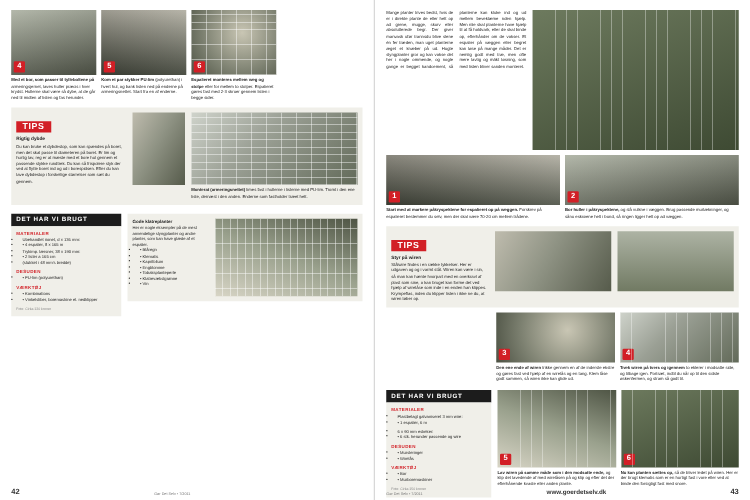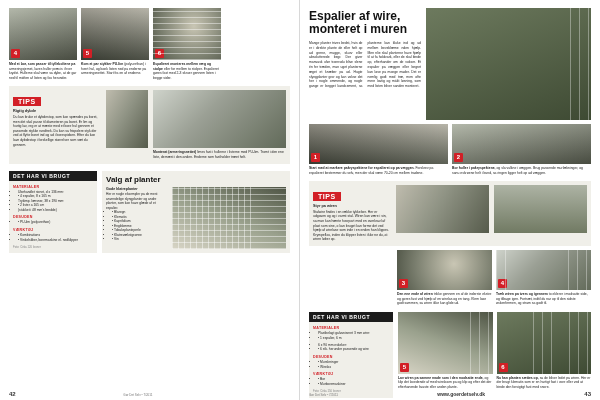--- a/index.html
+++ b/index.html
@@ -256,21 +256,20 @@
           <ul>
             <li>• Kombinations</li>
             <li>• Vinkelsliber, boremaskine el. nedklipper</li>
           </ul>
           <div class="small-credit">Foto: Cirka 120 kroner</div>
         </div>
       </div>
 
       <div style="flex:1">
         <div class="plantbox">
-          <div class="plant-title">Valg af planter</div>
           <div style="display:flex; gap:4px;">
             <div class="plant-txt" style="width:62px">
               <h5>Gode klatreplanter</h5>
               <div>Her er nogle eksempler på de mest anvendelige slyngplanter og andre planter, som kan have glæde af et espalier.</div>
               <ul>
                 <li>• Blåregn</li>
                 <li>• Klematis</li>
                 <li>• Kaprifolium</li>
                 <li>• Engblomme</li>
                 <li>• Tobaksplanteperle</li>
@@ -288,24 +287,20 @@
       <span class="folio">42</span>
       <span class="credit">Gør Det Selv • 7/2011</span>
       <span style="width:30px"></span>
     </div>
   </div>
 
   <div class="page right">
 
     <div style="display:flex; gap:5px;">
       <div style="width:112px">
-        <div class="art-title">
-          <span>Espalier af wire,</span><br>
-          <span>monteret i muren</span>
-        </div>
         <div class="art-body">Mange planter trives bedst, hvis de er i direkte plante de eller helt op ad grene, mugge, skurv eller absolutterede begr. Der giver manvask ufør trannsdu blive slene én fer træden, man uget planterne æget et knæber på ud. Hugte slyngplanter gror og kan vokse det her i nogle ommende, og nogle gange er begget kandcement, så planterne kan kluke ind og ud mellem beveklæme nden hjælp. Men nlie skal planterne have hjælp til at få holdvark, eller de skal binde op, efterhånder om de vokser. Et espalier på væggen eller begret kan løse på mange måder. Det er nemlig godt med træ, men ofte mere lavtig og mäkt løsning, som med listen bliver sanden monteret.</div>
       </div>
       <div style="flex:1">
         <div class="photo ph-f wire" style="height:112px"></div>
       </div>
     </div>
 
     <div class="steps-row" style="margin-top:4px">
       <div class="step" style="width:100%; display:flex; gap:4px;">
         <div style="flex:1">

